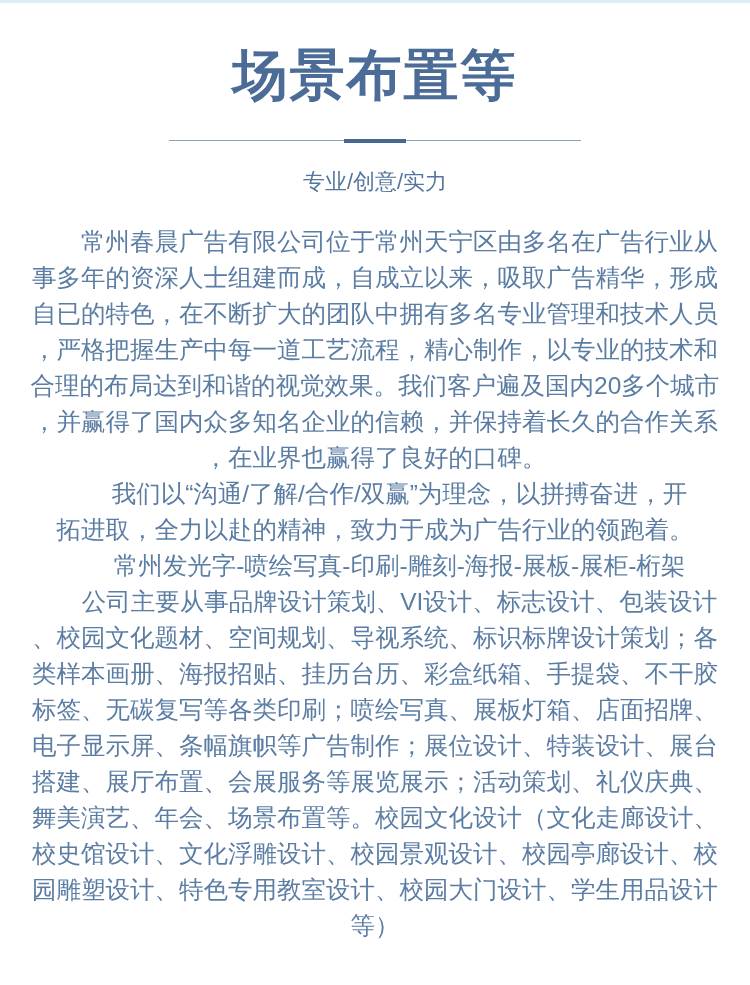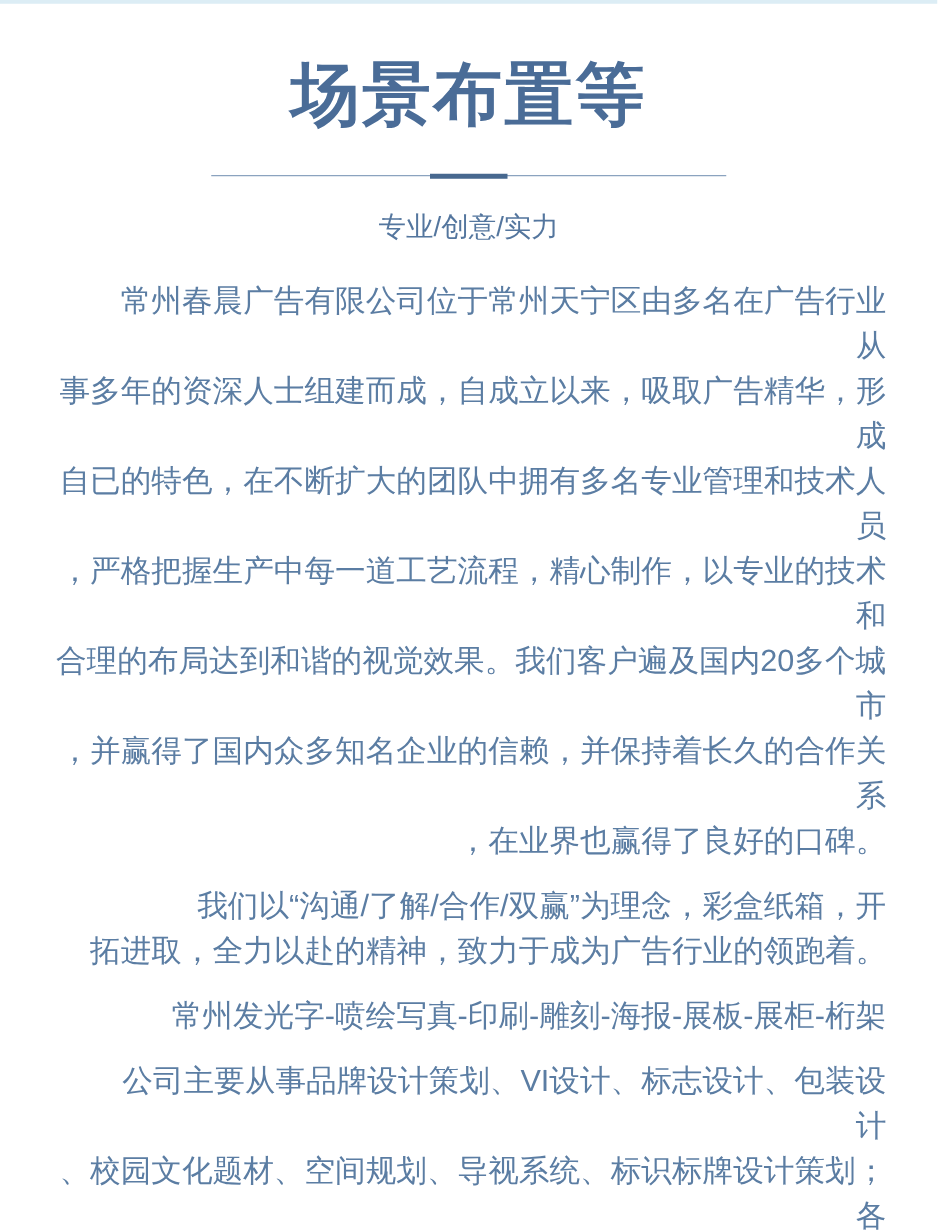--- a/index.html
+++ b/index.html
@@ -58,24 +58,24 @@
     color: #54769e;
   }
   .content {
     margin-top: 27px;
     padding: 0 25px;
     font-size: 24.5px;
     line-height: 36px;
     color: #5b7da3;
   }
   .para {
-    margin: 16px;
+    margin: 0;
     white-space: pre-line;
     text-indent: 2em;
-    text-align: right;
+    text-align: center;
   }
 </style>
 </head>
 <body>
 
 <div class="top-strip"></div>
 
 <h1 class="page-title">场景布置等</h1>
 
 <div class="divider">
@@ -86,21 +86,21 @@
 <h2 class="page-subtitle">专业/创意/实力</h2>
 
 <div class="content">
   <p class="para">常州春晨广告有限公司位于常州天宁区由多名在广告行业从
 事多年的资深人士组建而成，自成立以来，吸取广告精华，形成
 自已的特色，在不断扩大的团队中拥有多名专业管理和技术人员
 ，严格把握生产中每一道工艺流程，精心制作，以专业的技术和
 合理的布局达到和谐的视觉效果。我们客户遍及国内20多个城市
 ，并赢得了国内众多知名企业的信赖，并保持着长久的合作关系
 ，在业界也赢得了良好的口碑。</p>
-  <p class="para">我们以“沟通/了解/合作/双赢”为理念，彩盒纸箱，开
+  <p class="para">我们以“沟通/了解/合作/双赢”为理念，以拼搏奋进，开
 拓进取，全力以赴的精神，致力于成为广告行业的领跑着。</p>
   <p class="para">常州发光字-喷绘写真-印刷-雕刻-海报-展板-展柜-桁架</p>
   <p class="para">公司主要从事品牌设计策划、VI设计、标志设计、包装设计
 、校园文化题材、空间规划、导视系统、标识标牌设计策划；各
 类样本画册、海报招贴、挂历台历、彩盒纸箱、手提袋、不干胶
 标签、无碳复写等各类印刷；喷绘写真、展板灯箱、店面招牌、
 电子显示屏、条幅旗帜等广告制作；展位设计、特装设计、展台
 搭建、展厅布置、会展服务等展览展示；活动策划、礼仪庆典、
 舞美演艺、年会、场景布置等。校园文化设计（文化走廊设计、
 校史馆设计、文化浮雕设计、校园景观设计、校园亭廊设计、校

